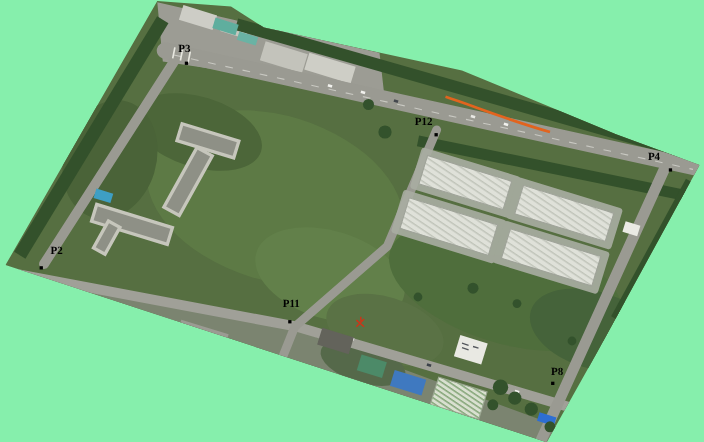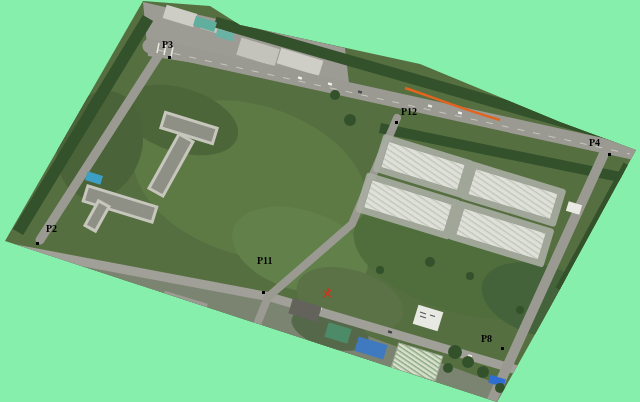--- a/index.html
+++ b/index.html
@@ -149,28 +149,28 @@
 
       <g stroke="#cf3417" stroke-width="1.3">
         <path d="M324,291 l7,6 M331,290 l-7,7 M328,288 l0,4"></path>
       </g>
     </g>
   </svg>
 
   <div class="cp-label" style="left:162px;top:40px">P3</div>
   <div class="cp-dot" style="left:168px;top:56px"></div>
 
-  <div class="cp-label" style="left:401px;top:107px">P12</div>
+  <div class="cp-label" style="left:377px;top:107px">P12</div>
   <div class="cp-dot" style="left:395px;top:121px"></div>
 
   <div class="cp-label" style="left:589px;top:138px">P4</div>
   <div class="cp-dot" style="left:608px;top:153px"></div>
 
   <div class="cp-label" style="left:46px;top:224px">P2</div>
   <div class="cp-dot" style="left:36px;top:242px"></div>
 
-  <div class="cp-label" style="left:257px;top:256px">P11</div>
+  <div class="cp-label" style="left:257px;top:272px">P11</div>
   <div class="cp-dot" style="left:262px;top:291px"></div>
 
-  <div class="cp-label" style="left:481px;top:334px">P8</div>
+  <div class="cp-label" style="left:501px;top:334px">P8</div>
   <div class="cp-dot" style="left:501px;top:347px"></div>
 
 </div>
 
 </body></html>

